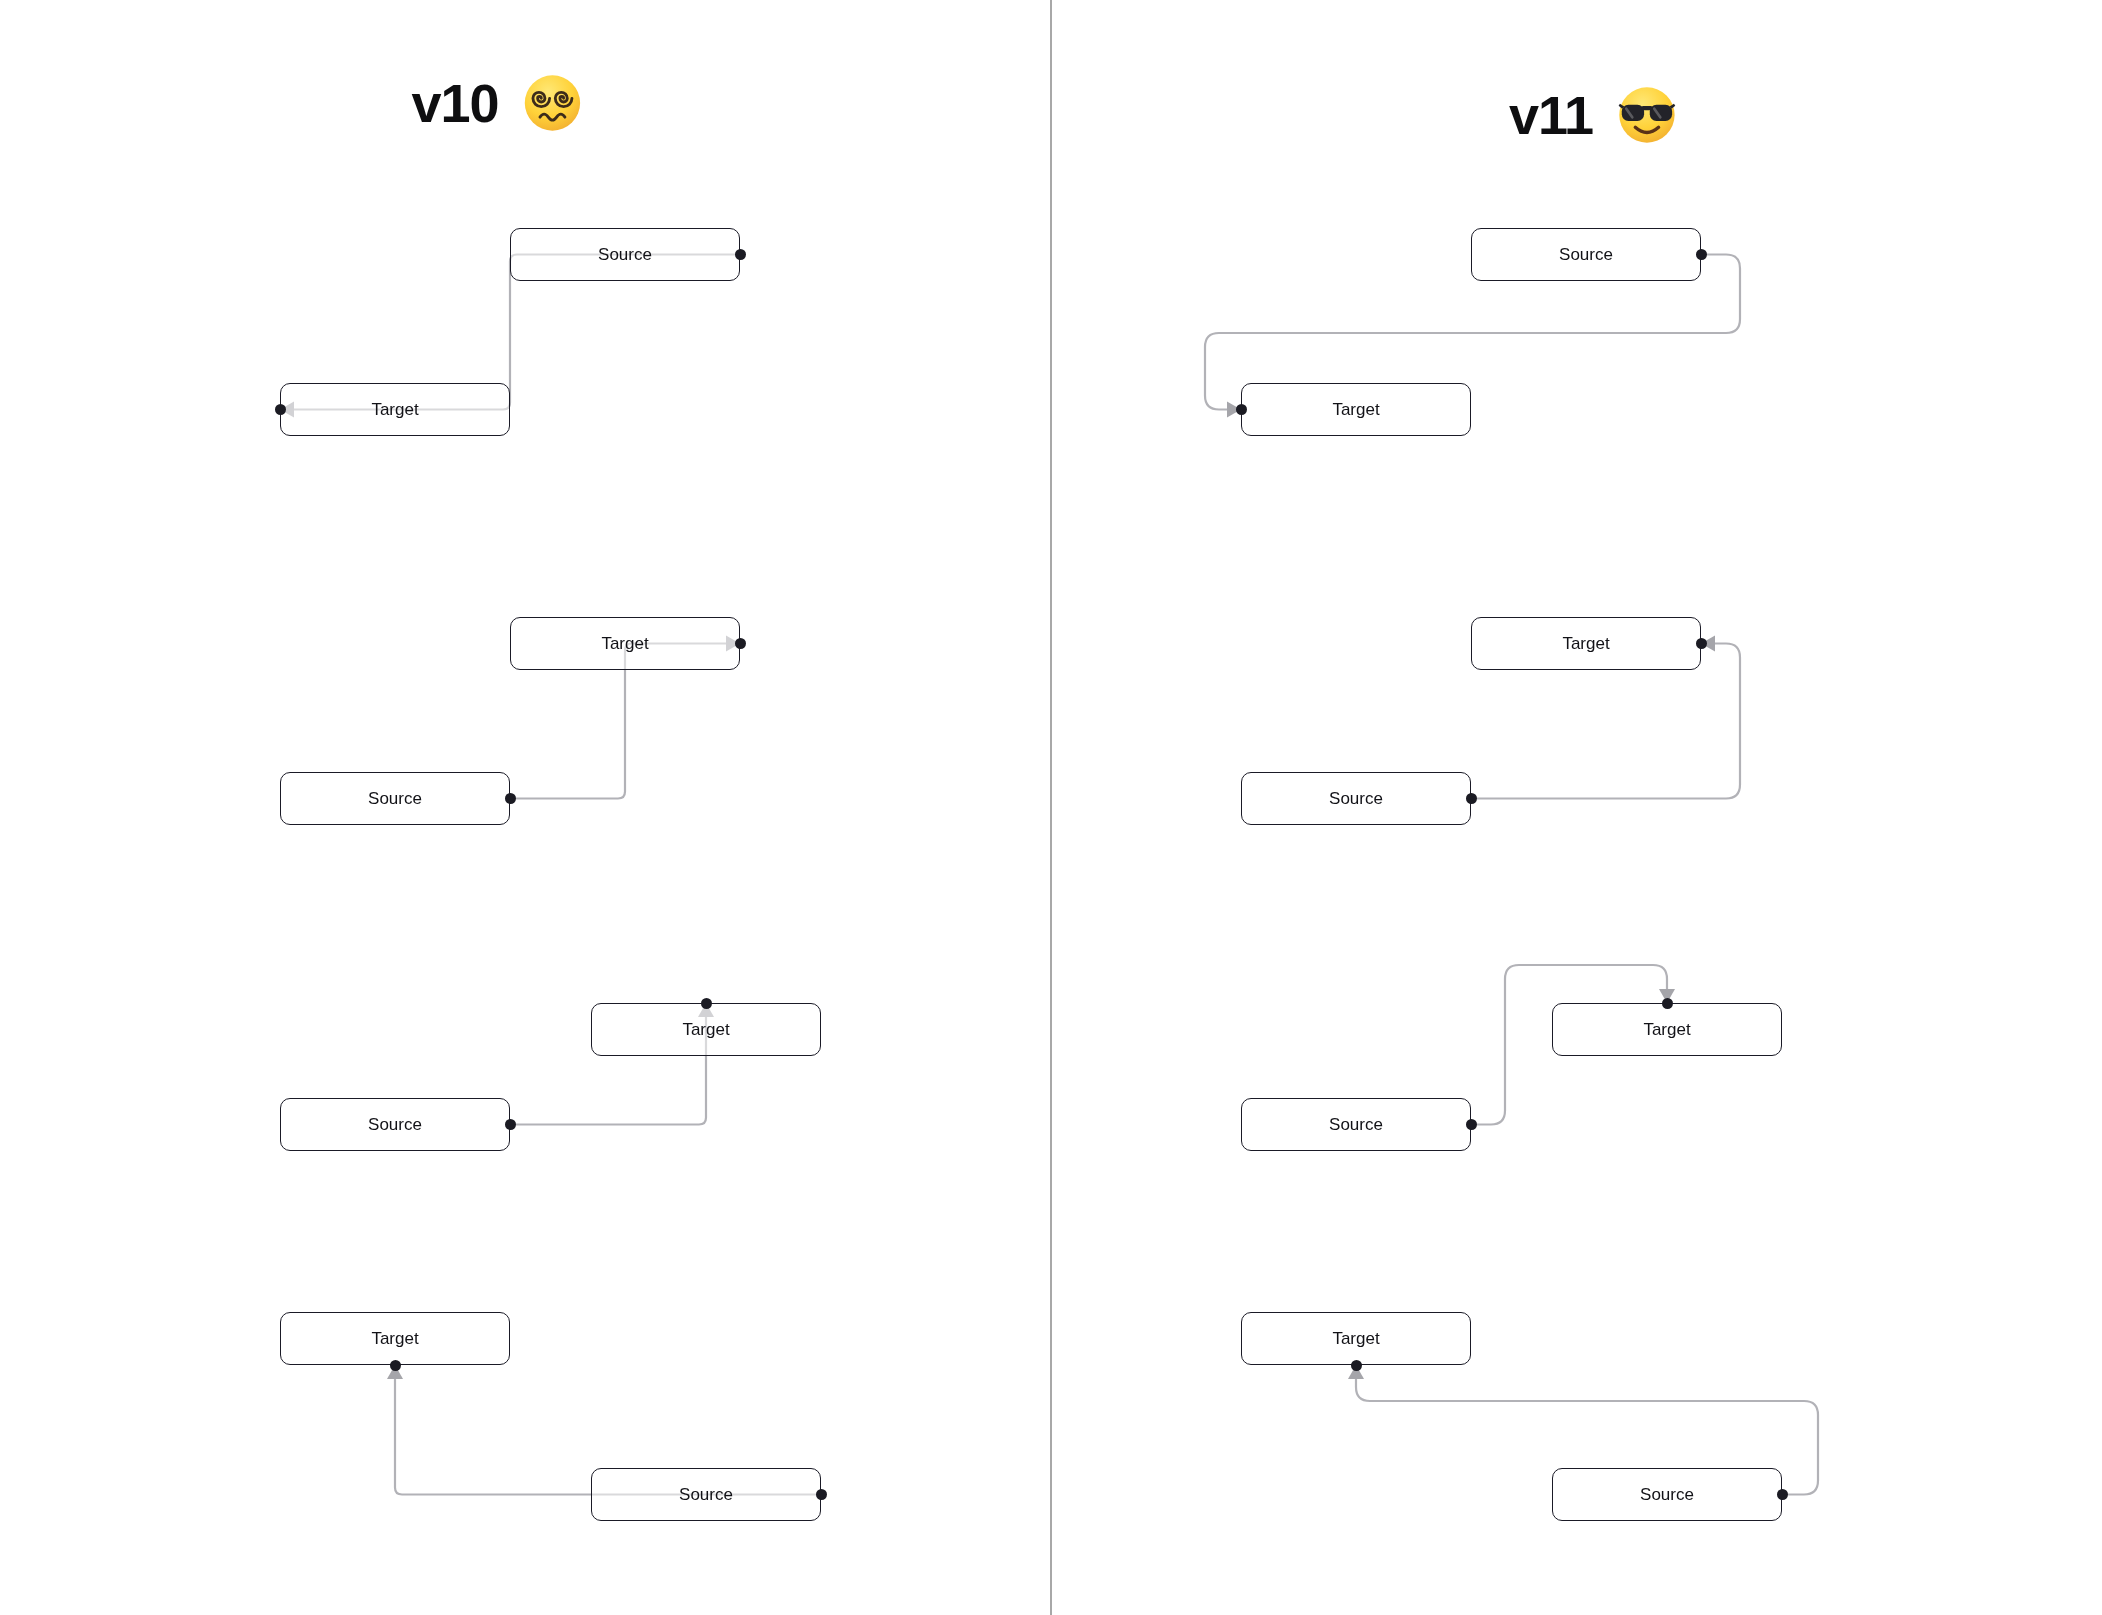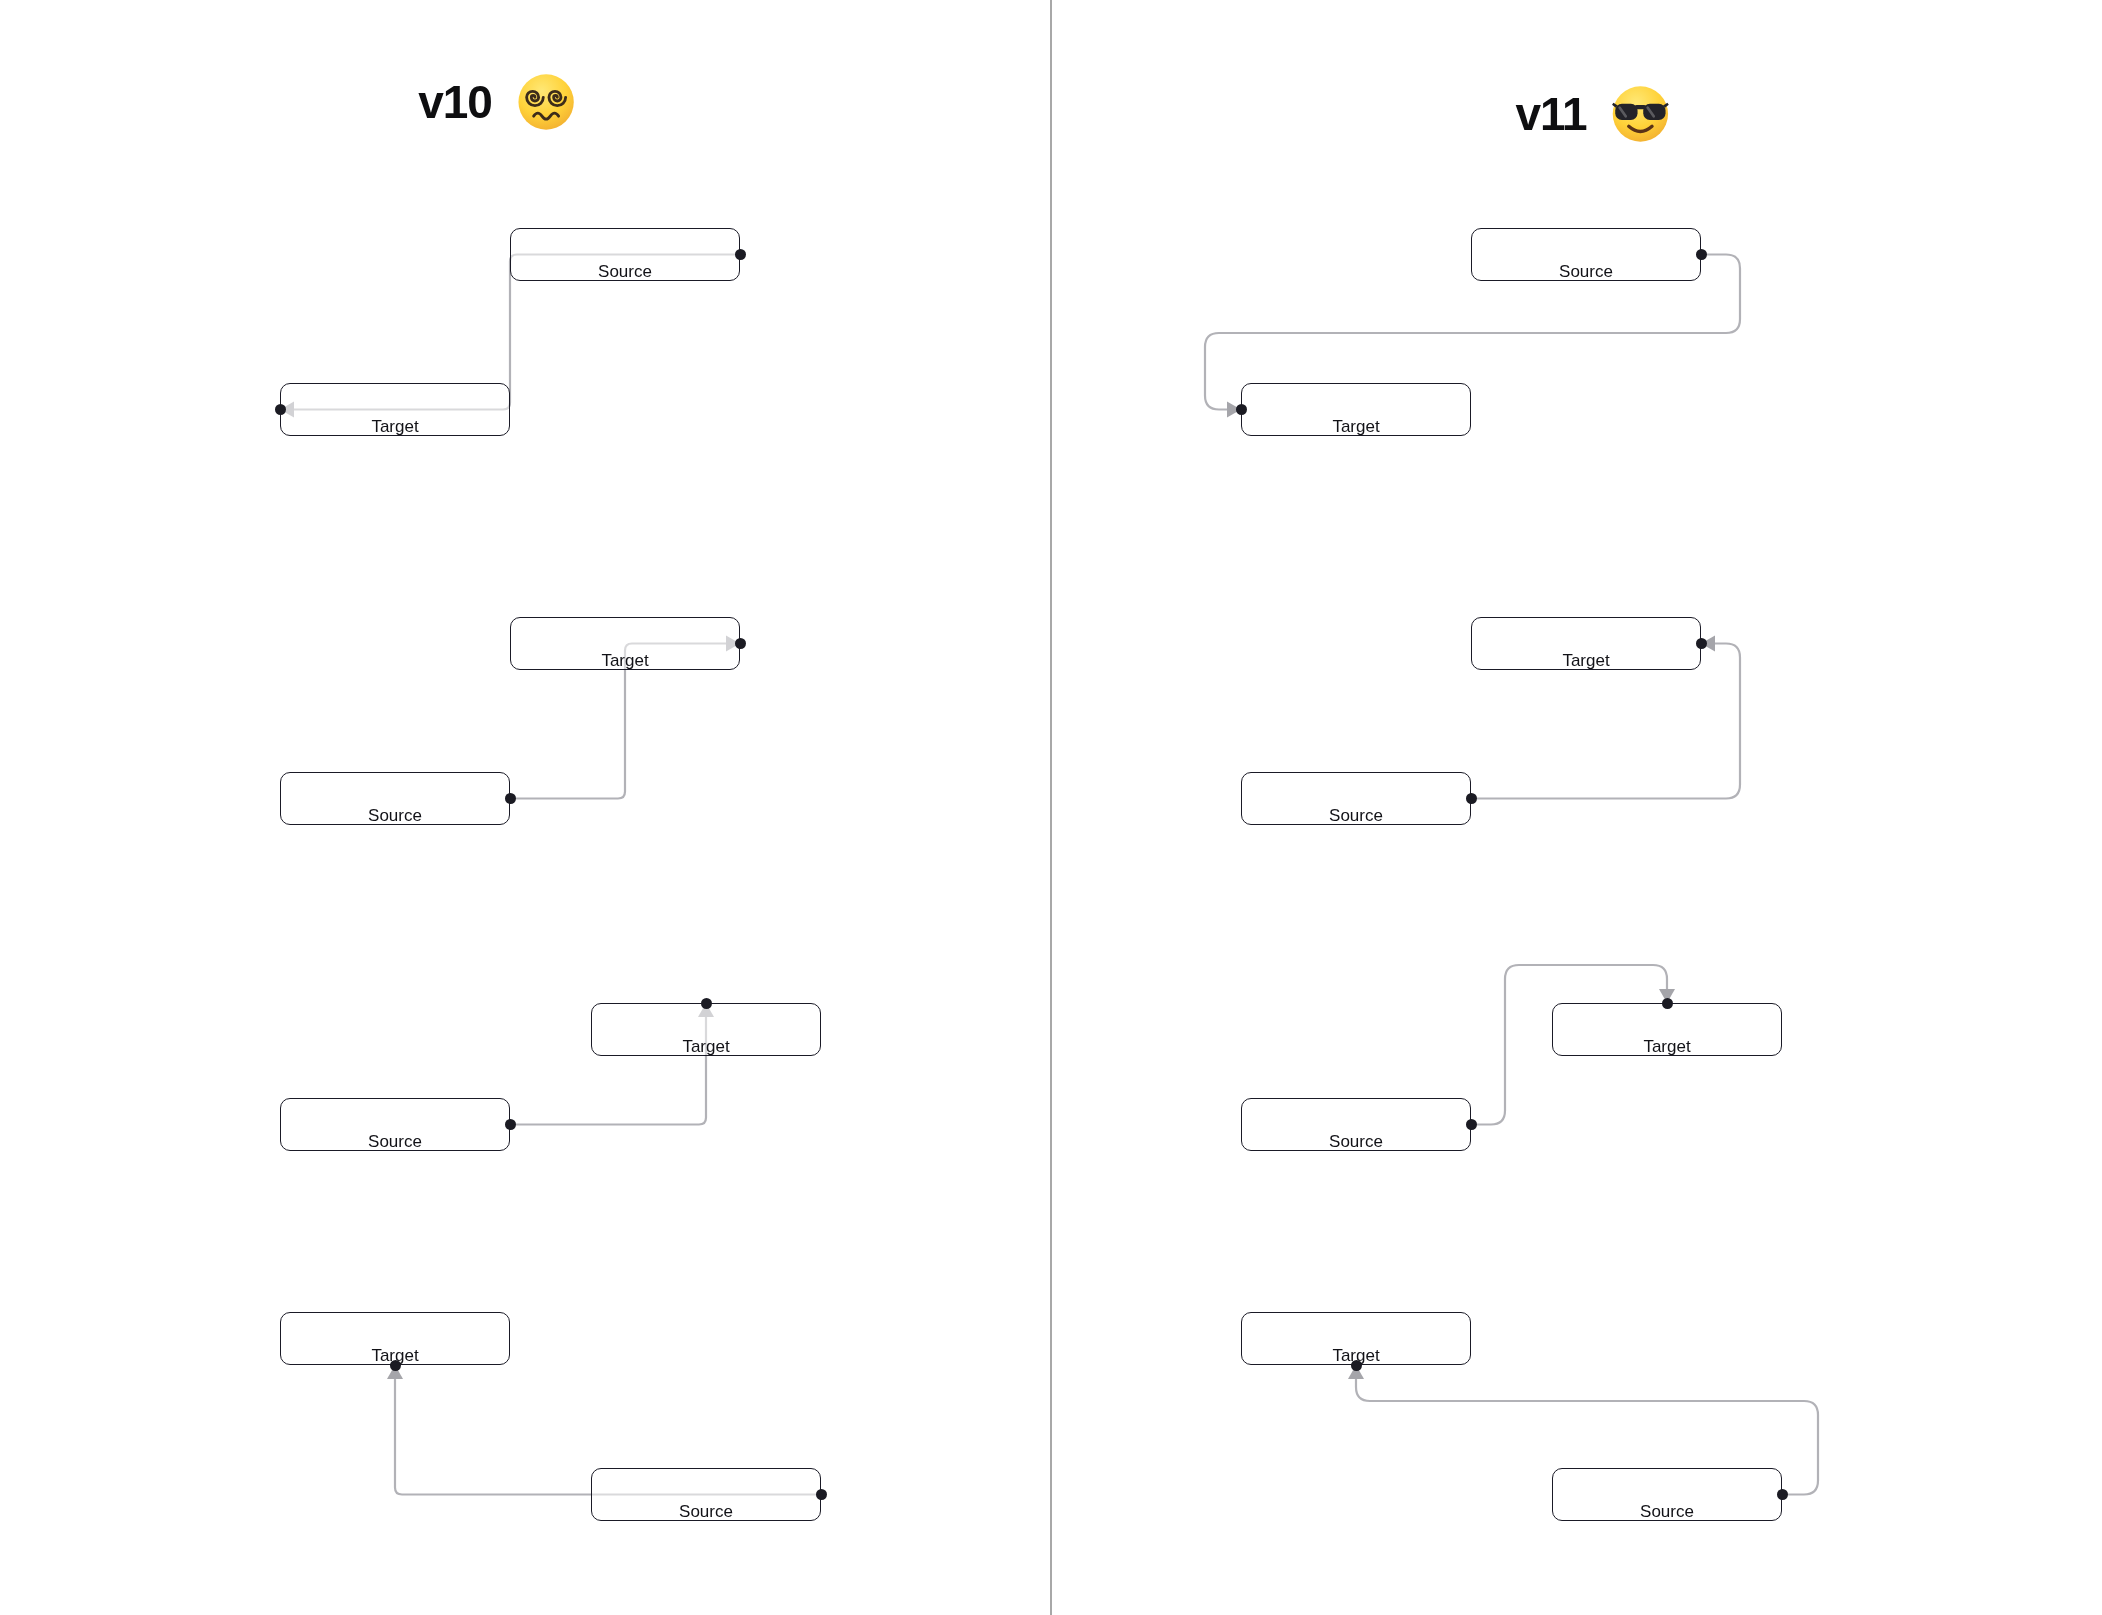--- a/index.html
+++ b/index.html
@@ -11,35 +11,35 @@
     font-family:"Liberation Sans", sans-serif;
   }
   .divider{
     position:absolute;top:0;bottom:0;width:2px;
     background:var(--divider,#a8a8a8);
   }
   .panel-title{
     position:absolute;
     display:flex;align-items:center;gap:24px;
     transform:translateX(-50%);
-    font-size:46px;font-weight:700;letter-spacing:-1px;
+    font-size:54px;font-weight:700;letter-spacing:-1px;
     color:#0e0e10;z-index:6;white-space:nowrap;
   }
   .panel-title .emoji{width:60px;height:60px;display:block;}
   #edge-layer{
     position:absolute;left:0;top:0;z-index:1;
   }
   .node{
     position:absolute;
     width:var(--node-w,230px);height:var(--node-h,53px);
     box-sizing:border-box;
     background:var(--node-bg,rgba(255,255,255,0.5));
     border:1.4px solid var(--node-border,#1a1a26);
     border-radius:10px;
-    display:flex;align-items:flex-end;justify-content:center;
+    display:flex;align-items:center;justify-content:center;
     z-index:2;
   }
   .node-label{
     font-size:17px;color:#121217;line-height:1;
   }
   .handle{
     position:absolute;width:11px;height:11px;border-radius:50%;
     background:var(--handle,#1b1b23);z-index:4;
   }
 </style>

